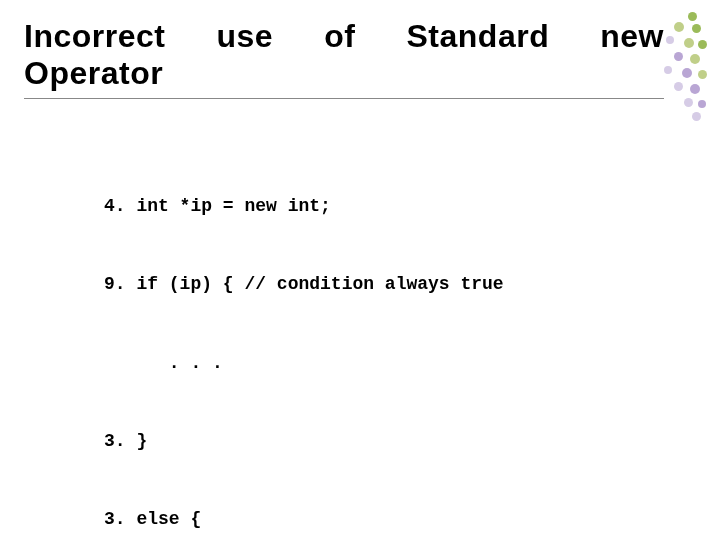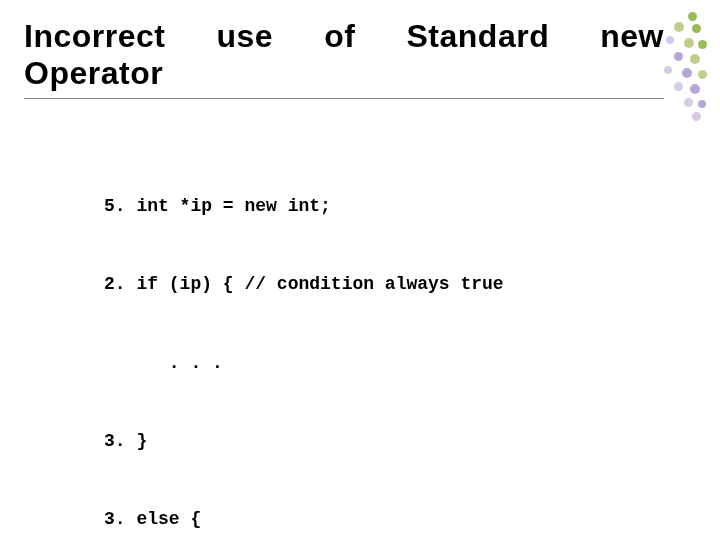--- a/index.html
+++ b/index.html
@@ -112,22 +112,22 @@
     <span class="dot d-lav    p16"></span>
   </div>
 
   <h1 class="title">
     <span>Incorrect use of Standard new</span>
     <span class="line2">Operator</span>
   </h1>
   <hr class="title-rule">
 
   <div class="code-block">
-    <span class="code-line">5. int *ip = new int;</span>
-    <span class="code-line">2. if (ip) { // condition always true</span>
+    <span class="code-line">4. int *ip = new int;</span>
+    <span class="code-line">9. if (ip) { // condition always true</span>
     <span class="code-line">      . . .</span>
     <span class="code-line">3. }</span>
     <span class="code-line">3. else {</span>
     
     
   </div>
 
 </div>
 
 </body></html>

